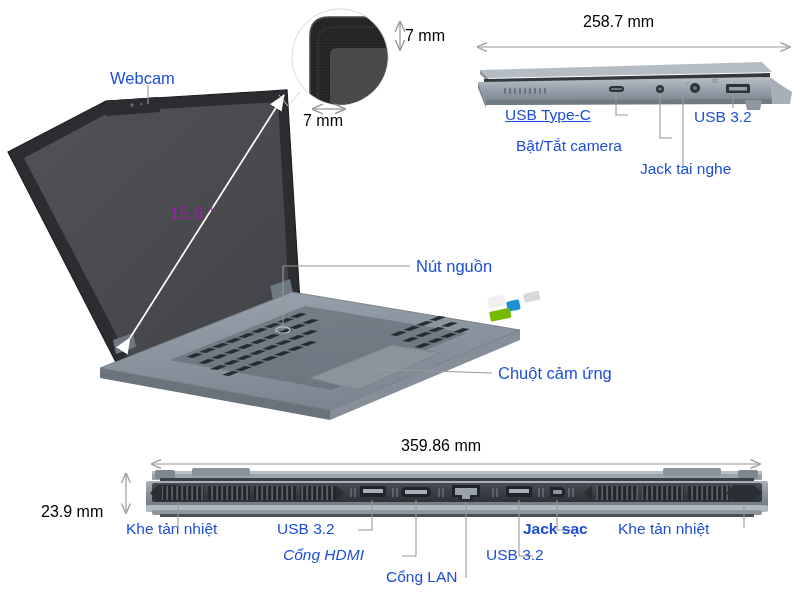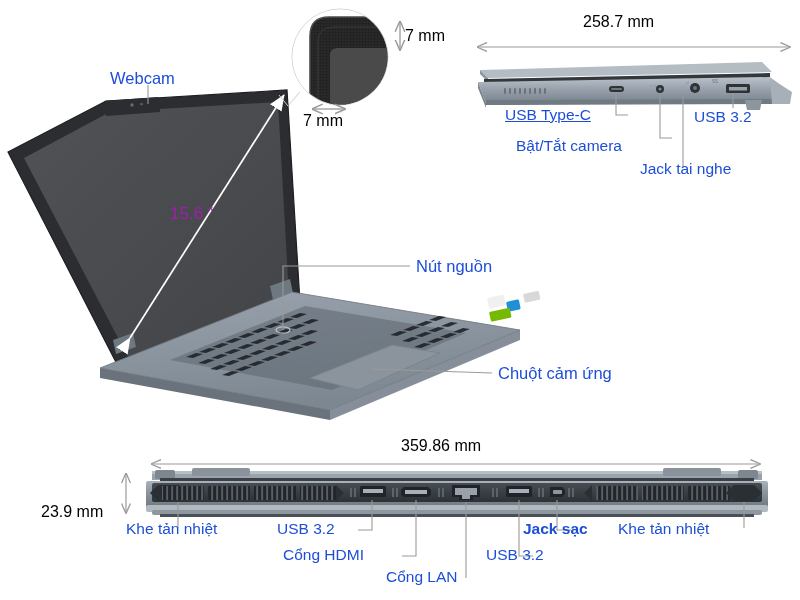--- a/index.html
+++ b/index.html
@@ -346,19 +346,19 @@
   <div class="lbl" style="left:505px; top:107px;text-decoration:underline;">USB Type-C</div>
   <div class="lbl" style="left:516px; top:130px;margin-top:8px;">Bật/Tắt camera</div>
   <div class="lbl" style="left:640px; top:161px;">Jack tai nghe</div>
   <div class="lbl" style="left:694px; top:109px;">USB 3.2</div>
 
   <div class="dim" style="left:368px; top:438px;margin-left:33px;">359.86 mm</div>
   <div class="dim" style="left:41px; top:504px;">23.9 mm</div>
 
   <div class="lbl" style="left:126px; top:521px;">Khe tản nhiệt</div>
   <div class="lbl" style="left:277px; top:521px;">USB 3.2</div>
-  <div class="lbl" style="left:283px; top:547px;">Cổng HDMI</div>
+  <div class="lbl" style="left:283px; top:547px;font-style:italic;">Cổng HDMI</div>
   <div class="lbl" style="left:386px; top:569px;">Cổng LAN</div>
   <div class="lbl" style="left:486px; top:547px;">USB 3.2</div>
   <div class="lbl" style="left:523px; top:521px;font-weight:bold;">Jack sạc</div>
   <div class="lbl" style="left:618px; top:521px;">Khe tản nhiệt</div>
 
 </div>
 
 </body></html>

